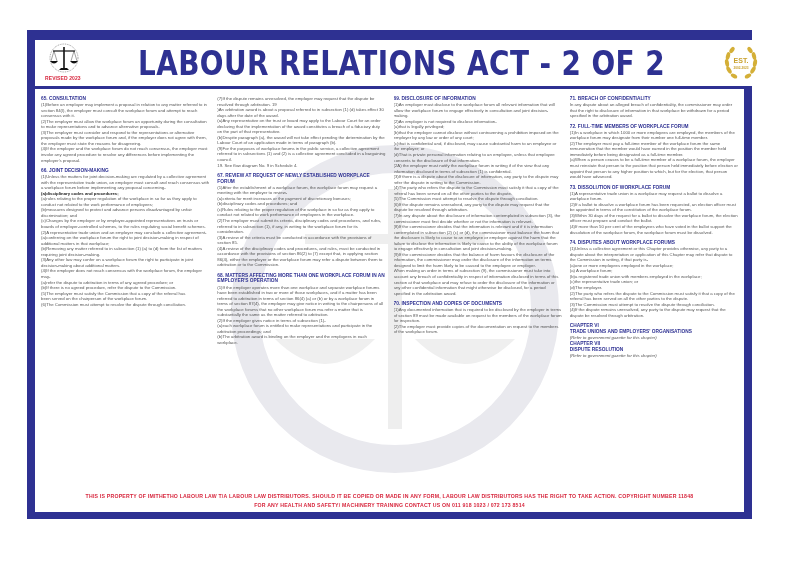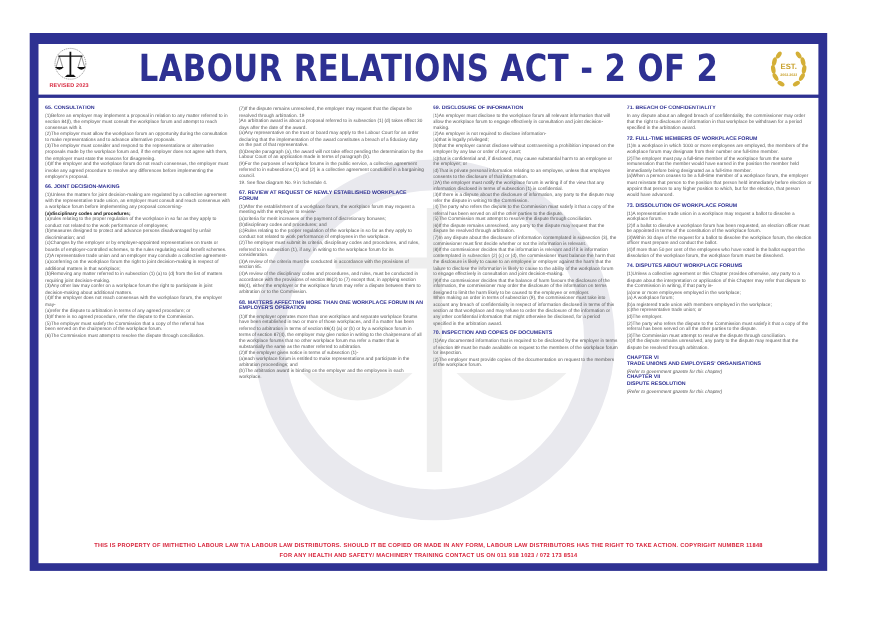--- a/index.html
+++ b/index.html
@@ -1,18 +1,18 @@
 <!DOCTYPE html>
 <html><head>
 <meta charset="utf-8">
 <style>
   html, body { margin:0; padding:0; background:#ffffff; }
   body { width:800px; height:568px; position:relative; overflow:hidden; font-family:"Liberation Sans", sans-serif; }
   .frame { position:absolute; left:27px; top:30px; width:725px; height:489px; background:#2e3192; }
-  .titlebox { position:absolute; left:8px; top:10px; width:709px; height:46px; background:#ffffff; }
+  .titlebox { position:absolute; left:8px; top:10px; width:709px; height:46px; background:#ffffff;padding-left:24px; }
   .logo { position:absolute; left:6px; top:2px; width:46px; height:42px; }
   .logo-caption { position:absolute; left:4px; top:33px; font-size:5px; font-weight:bold; color:#d7263d; letter-spacing:0.1px; }
   .title { position:absolute; left:0; right:0; top:3px; text-align:center; font-family:"DejaVu Sans", sans-serif; font-weight:bold; font-size:34px; letter-spacing:0.5px; color:#2e3192; transform:scaleX(0.82); transform-origin:center; line-height:40px; }
   .seal { position:absolute; right:6px; top:2px; width:42px; height:42px; }
   .content { position:absolute; left:8px; top:59px; width:709px; height:423px; background:#ffffff; overflow:hidden; }
   .watermark { position:absolute; left:180px; top:40px; width:360px; height:360px; pointer-events:none; }
   .cols { position:absolute; left:6px; top:7px; right:6px; height:358px; display:flex; gap:8px; }
   .col { flex:1; font-size:4.3px; line-height:5.55px; color:#555555; overflow:hidden; }
   .col p { margin:0; }
   .h { color:#2e3192; font-weight:bold; font-size:4.8px; margin-top:5px !important; margin-bottom:0.5px !important; text-transform:uppercase; }

